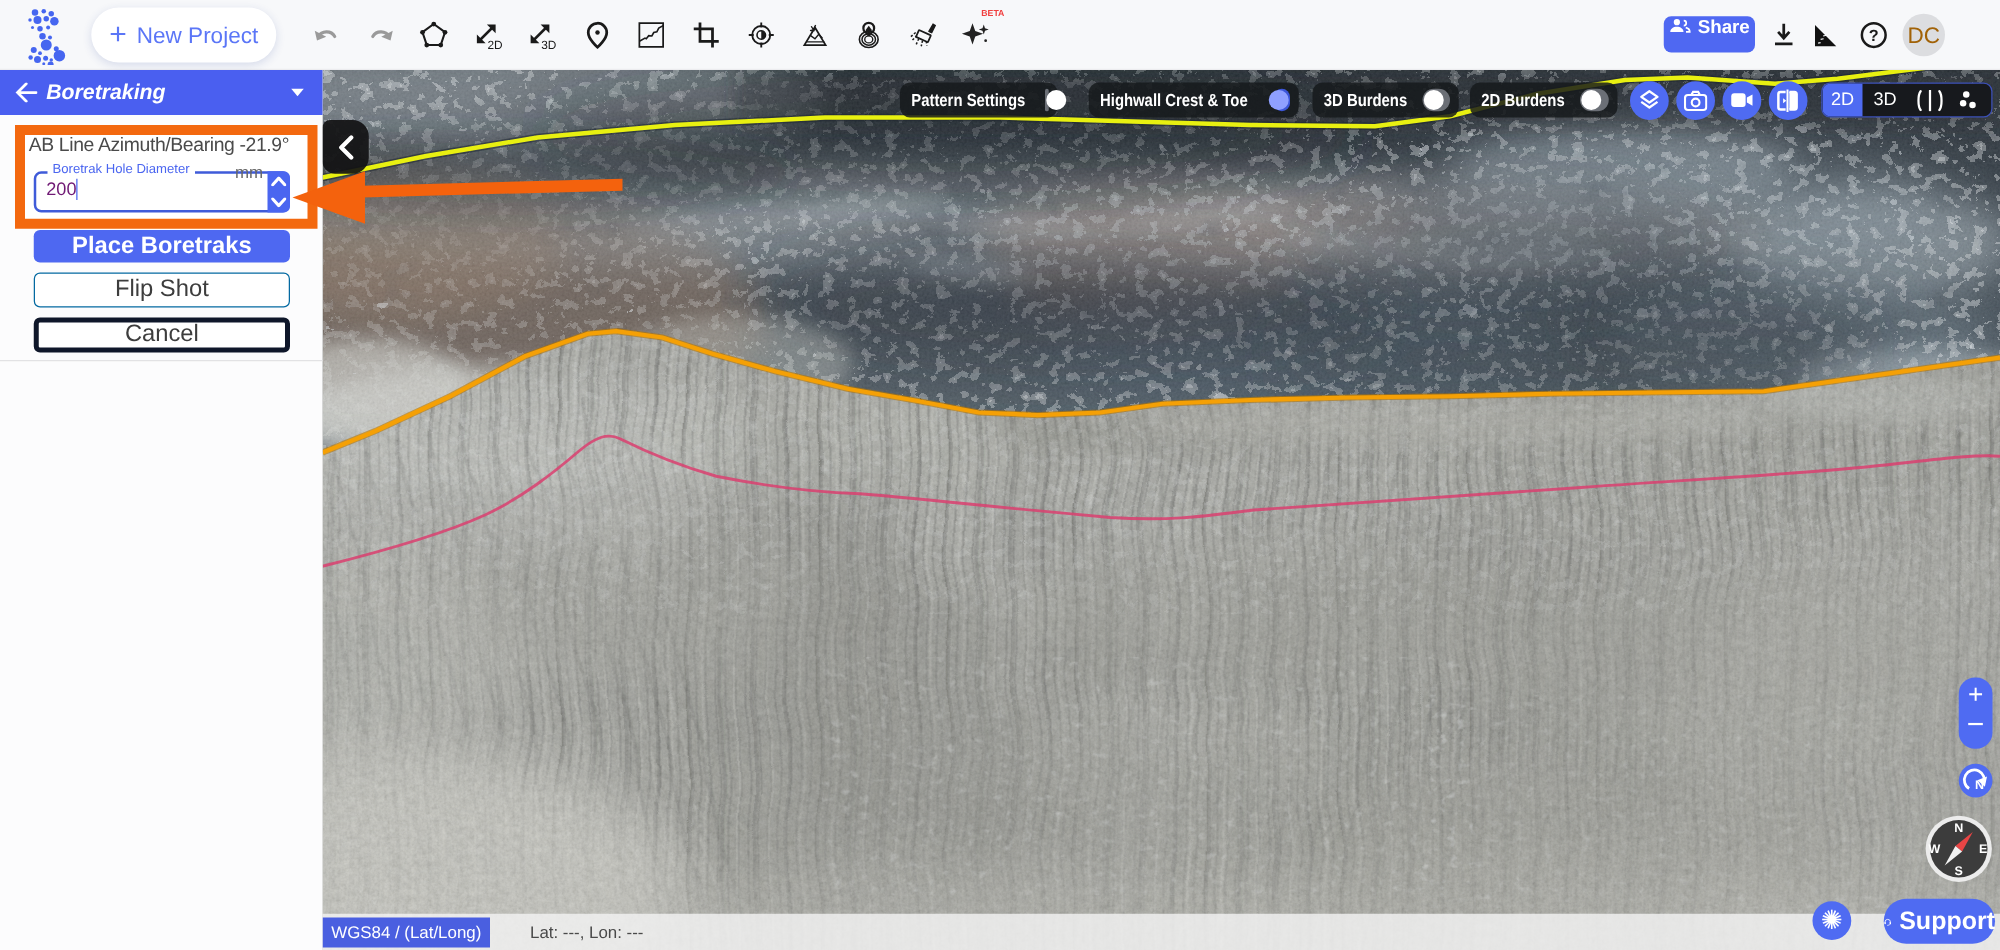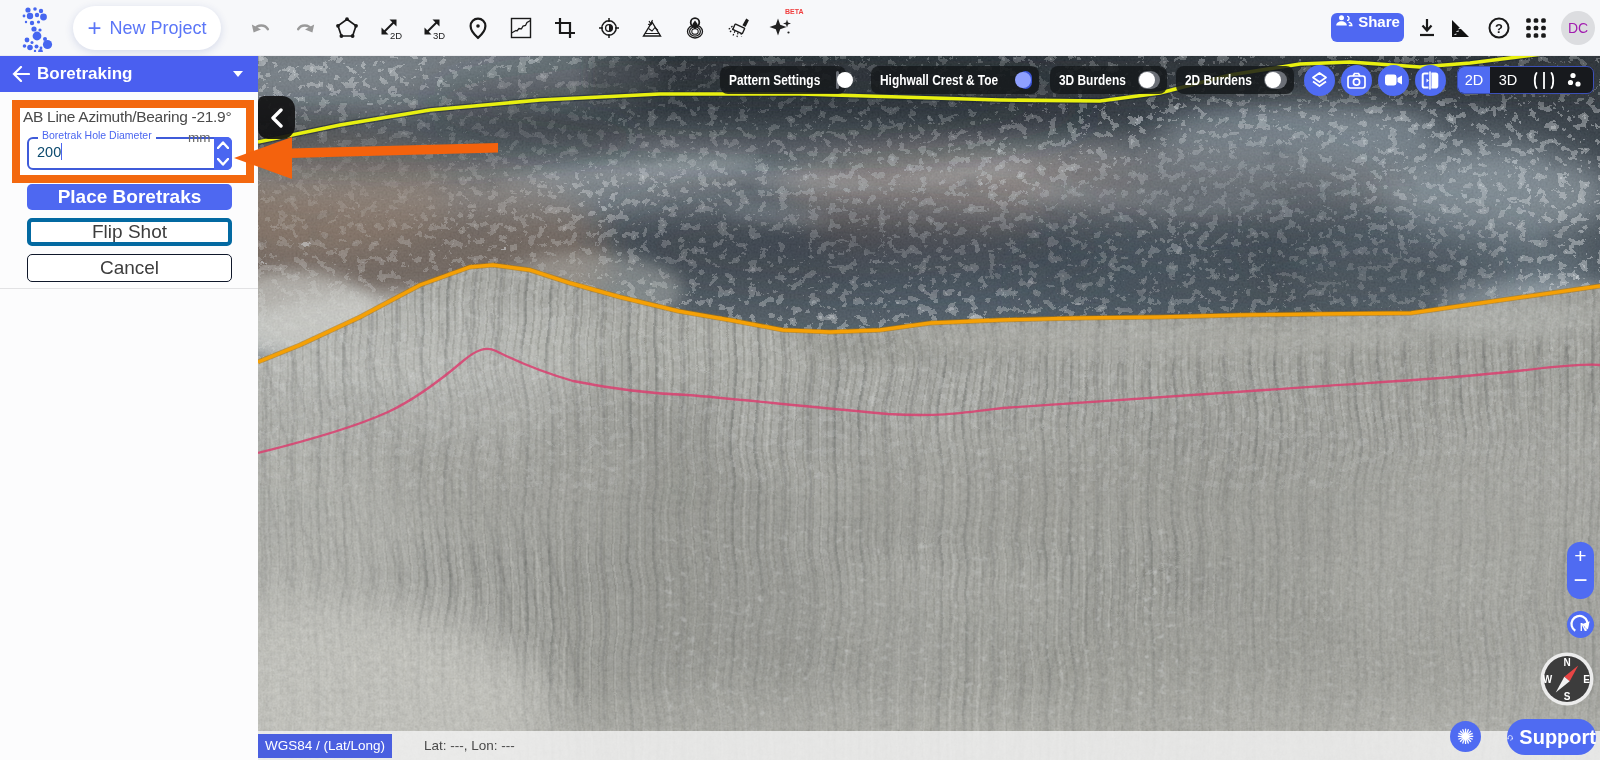--- a/index.html
+++ b/index.html
@@ -9,42 +9,42 @@
 
   
   #navbar { left:0; top:0; width:1600px; height:56px; background:#f7f8fa; border-bottom:1px solid #ececef; z-index:5; }
   #logo,#newproj,#beta,#sharebtn,#avatar,.navicon { z-index:6; }
   #newproj { left:73px; top:6px; width:148px; height:44px; background:#fff; border-radius:22px;
              box-shadow:0 2px 8px rgba(40,60,150,.16); display:flex; align-items:center; justify-content:center;
              color:#5b76f7; font-size:18px; }
   .navicon { top:16px; width:24px; height:24px; }
   #sharebtn { left:1331px; top:13px; width:73px; height:29px; background:#4f68f2; border-radius:6px;
               display:flex; justify-content:center; gap:5px; color:#fff; font-size:15px; font-weight:700; }
-  #avatar { left:1561px; top:11px; width:34px; height:34px; border-radius:50%; background:#dcdde0;
-            display:flex; align-items:center; justify-content:center; color:#a21caf; font-size:14px; }
+  #avatar { left:1522px; top:11px; width:34px; height:34px; border-radius:50%; background:#dcdde0;
+            display:flex; align-items:center; justify-content:center; color:#a16207; font-size:18px; }
   #beta { left:785px; top:8px; color:#f03e3e; font-size:7px; font-weight:700; }
 
   
   #panel { left:0; top:56px; width:258px; height:704px; background:#fcfcfd; z-index:20; }
   #panelheader { left:0; top:0; width:258px; height:36px; background:#4a5ff0; color:#fff;
                  display:flex; align-items:center; }
-  #panelheader .title { font-size:17px; font-weight:700; margin-left:37px; }
+  #panelheader .title { font-size:17px; font-weight:700; margin-left:37px;font-style:italic; }
   #orangebox { left:12px; top:44px; width:242px; height:83px; border:8px solid #f3680f; background:#fff; }
   #abline { left:23px; top:52px; width:232px; color:#4a4a4a; font-size:15.5px; letter-spacing:-0.3px; white-space:nowrap; }
   #inputbox { left:27px; top:81px; width:205px; height:33px; border:2px solid #3f5bd9; border-radius:6px; background:#fff; }
   #inputlabel { left:38px; top:73px; background:#fff; padding:0 4px; color:#4b66f0; font-size:10.5px; white-space:nowrap; }
-  #inputval { left:37px; top:88px; color:#0c4a6e; font-size:14.5px; }
+  #inputval { left:37px; top:88px; color:#701a75; font-size:14.5px; }
   #caret { left:61px; top:87px; width:1px; height:17px; background:#4b66f0; }
   #mm { left:188px; top:74px; color:#666; font-size:13.5px; }
   #spinner { left:214px; top:81px; width:18px; height:33px; background:#4a66f0; border-radius:0 5px 5px 0;
              display:flex; flex-direction:column; align-items:center; justify-content:space-around; }
   .pbtn { left:27px; width:205px; border-radius:5px; display:flex; align-items:center; justify-content:center; font-size:19px; }
   #placebtn { top:128px; height:26px; background:#4e68f1; color:#fff; font-weight:700; }
-  #flipbtn { top:162px; height:28px; background:#fff; border:4px solid #0369a1; color:#3d3d3d; }
-  #cancelbtn { top:198px; height:28px; background:#fff; border:1px solid #0f172a; color:#3d3d3d; }
+  #flipbtn { top:162px; height:28px; background:#fff; border:1px solid #0369a1; color:#3d3d3d; }
+  #cancelbtn { top:198px; height:28px; background:#fff; border:4px solid #0f172a; color:#3d3d3d; }
   #paneldiv { left:0; top:232px; width:258px; height:1px; background:#e2e2e4; }
 
   
   #map { left:258px; top:56px; width:1342px; height:704px; background:#8f9189; overflow:hidden; }
   #collapsebtn { left:258px; top:96px; width:37px; height:43px; background:rgba(18,18,20,.92);
                  border-radius:6px 13px 13px 10px; z-index:12; display:flex; align-items:center; justify-content:center; }
 
   
   .pill { top:66px; height:28px; background:rgba(22,25,28,.84); border-radius:8px; color:#fff; white-space:nowrap;
           display:flex; align-items:center; justify-content:space-between; font-size:14px; font-weight:700; z-index:12; padding:0 7px 0 9px; }

